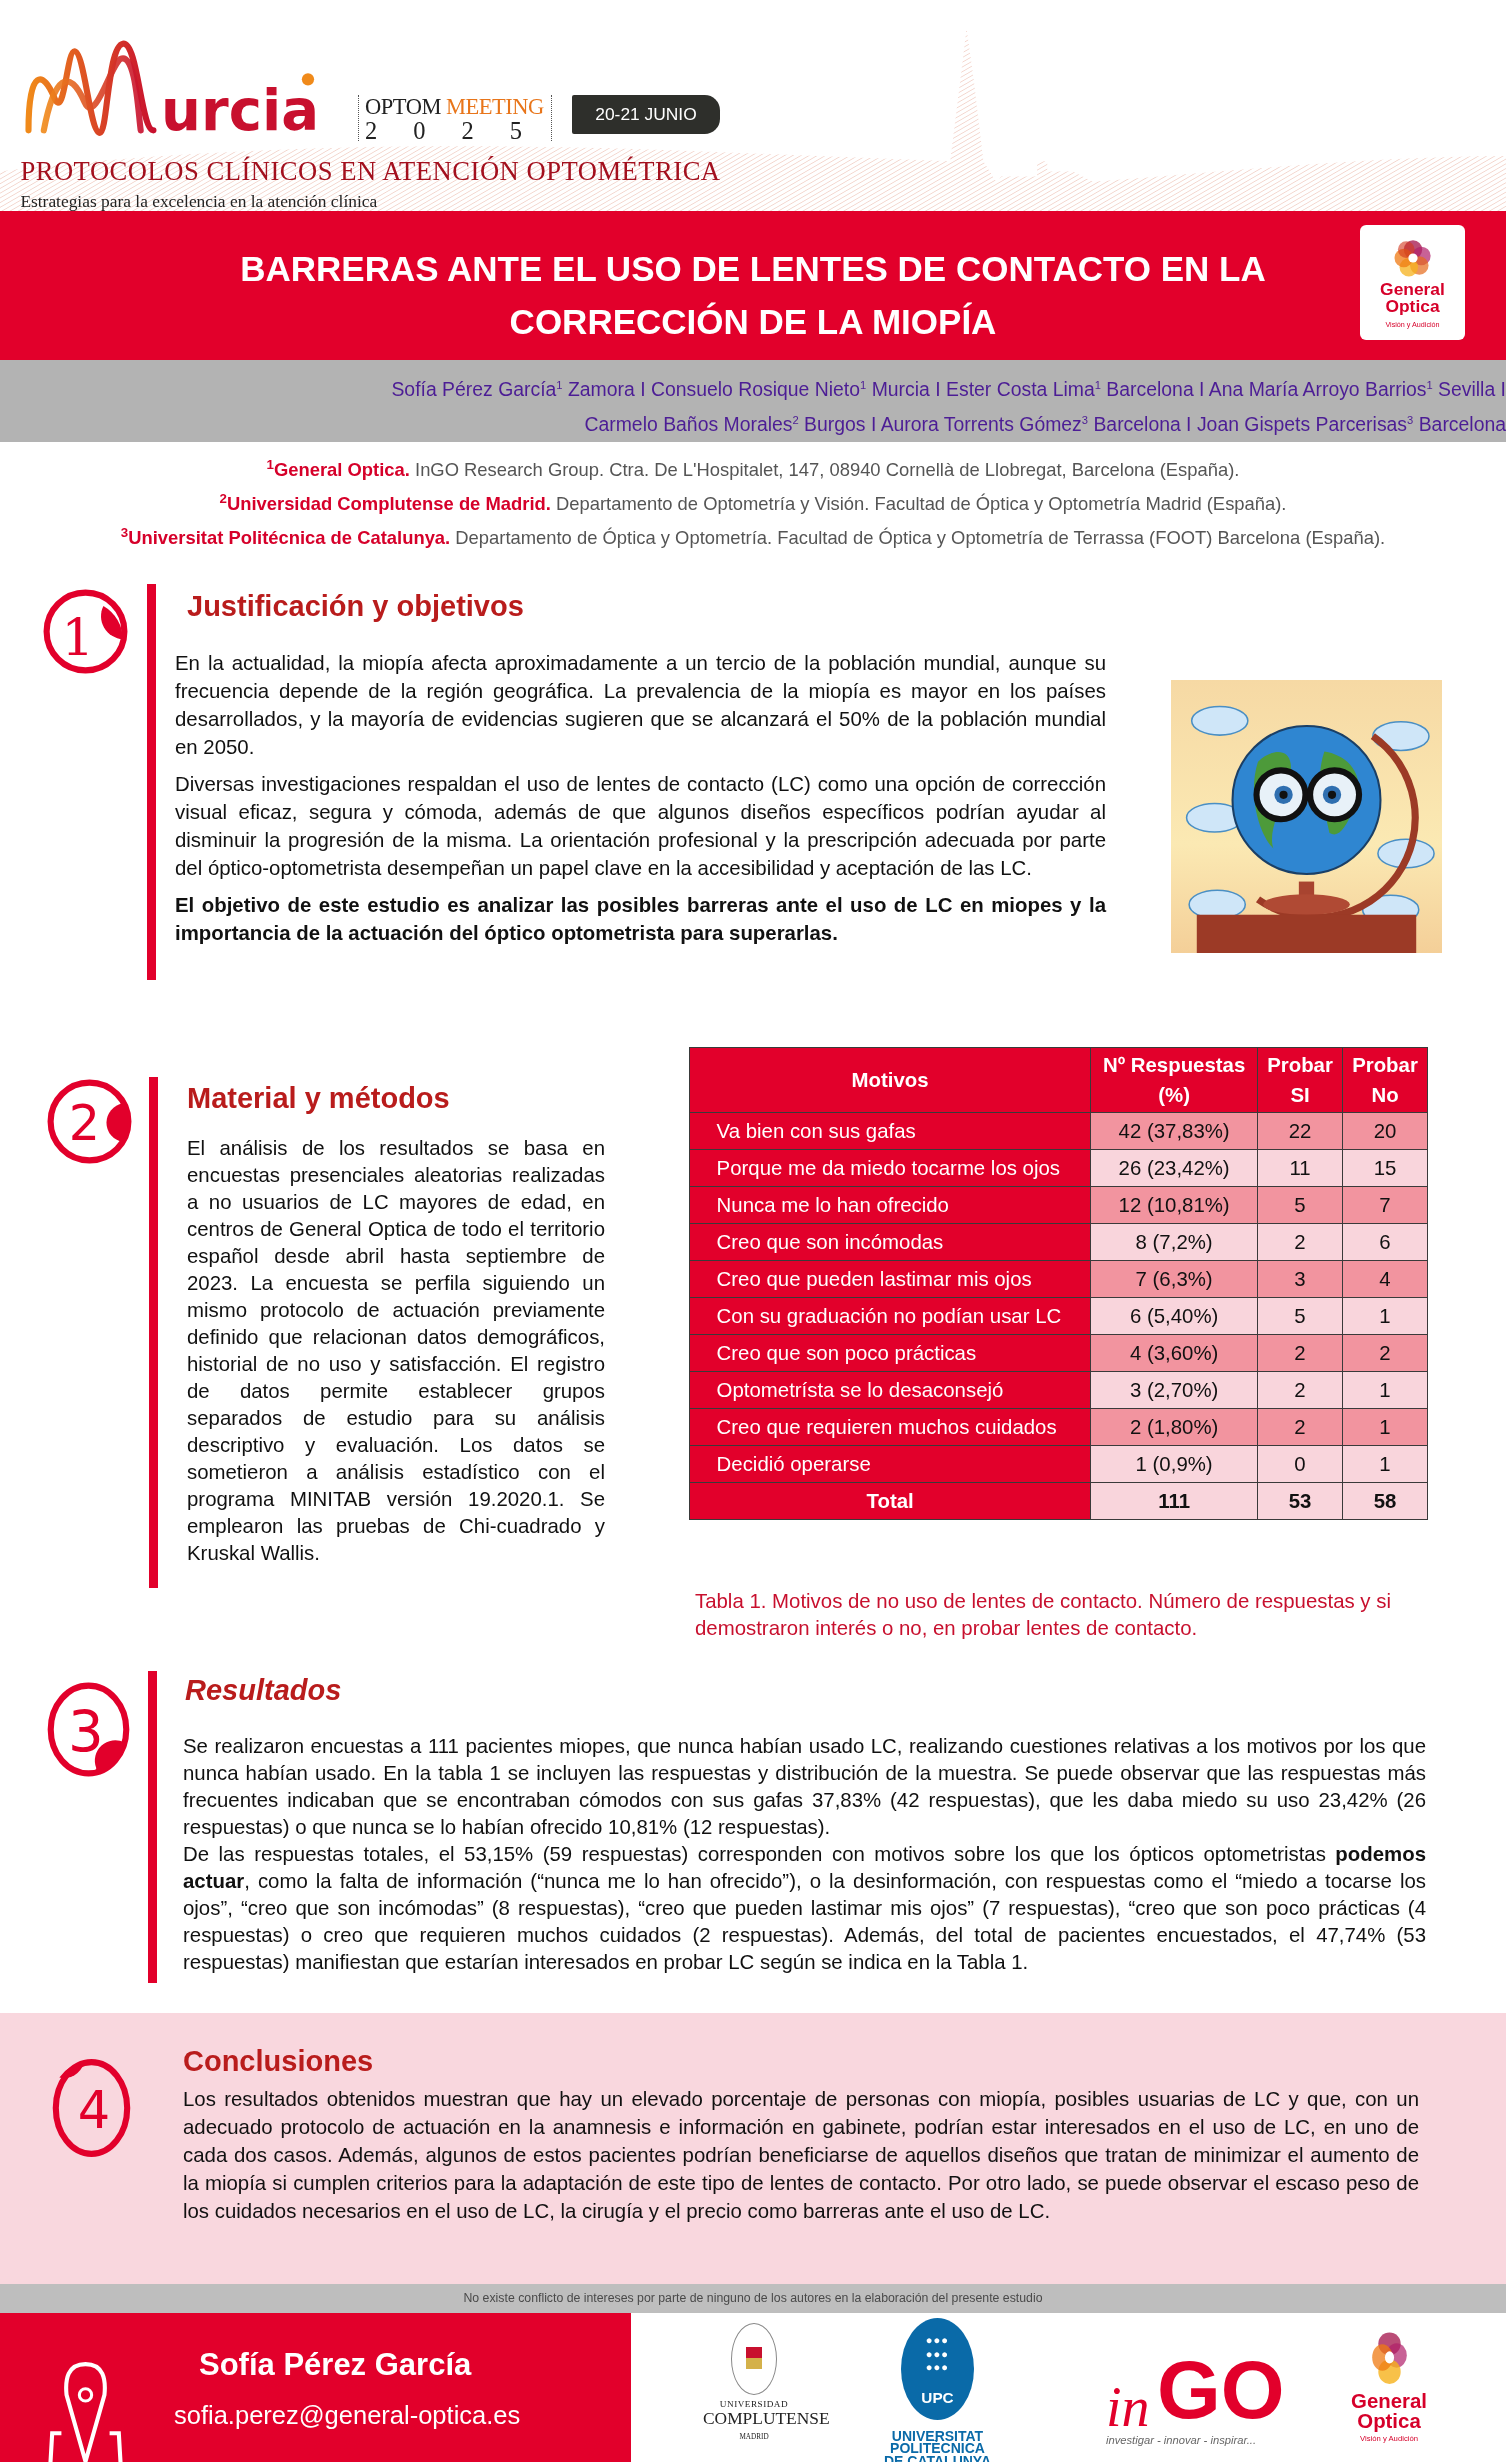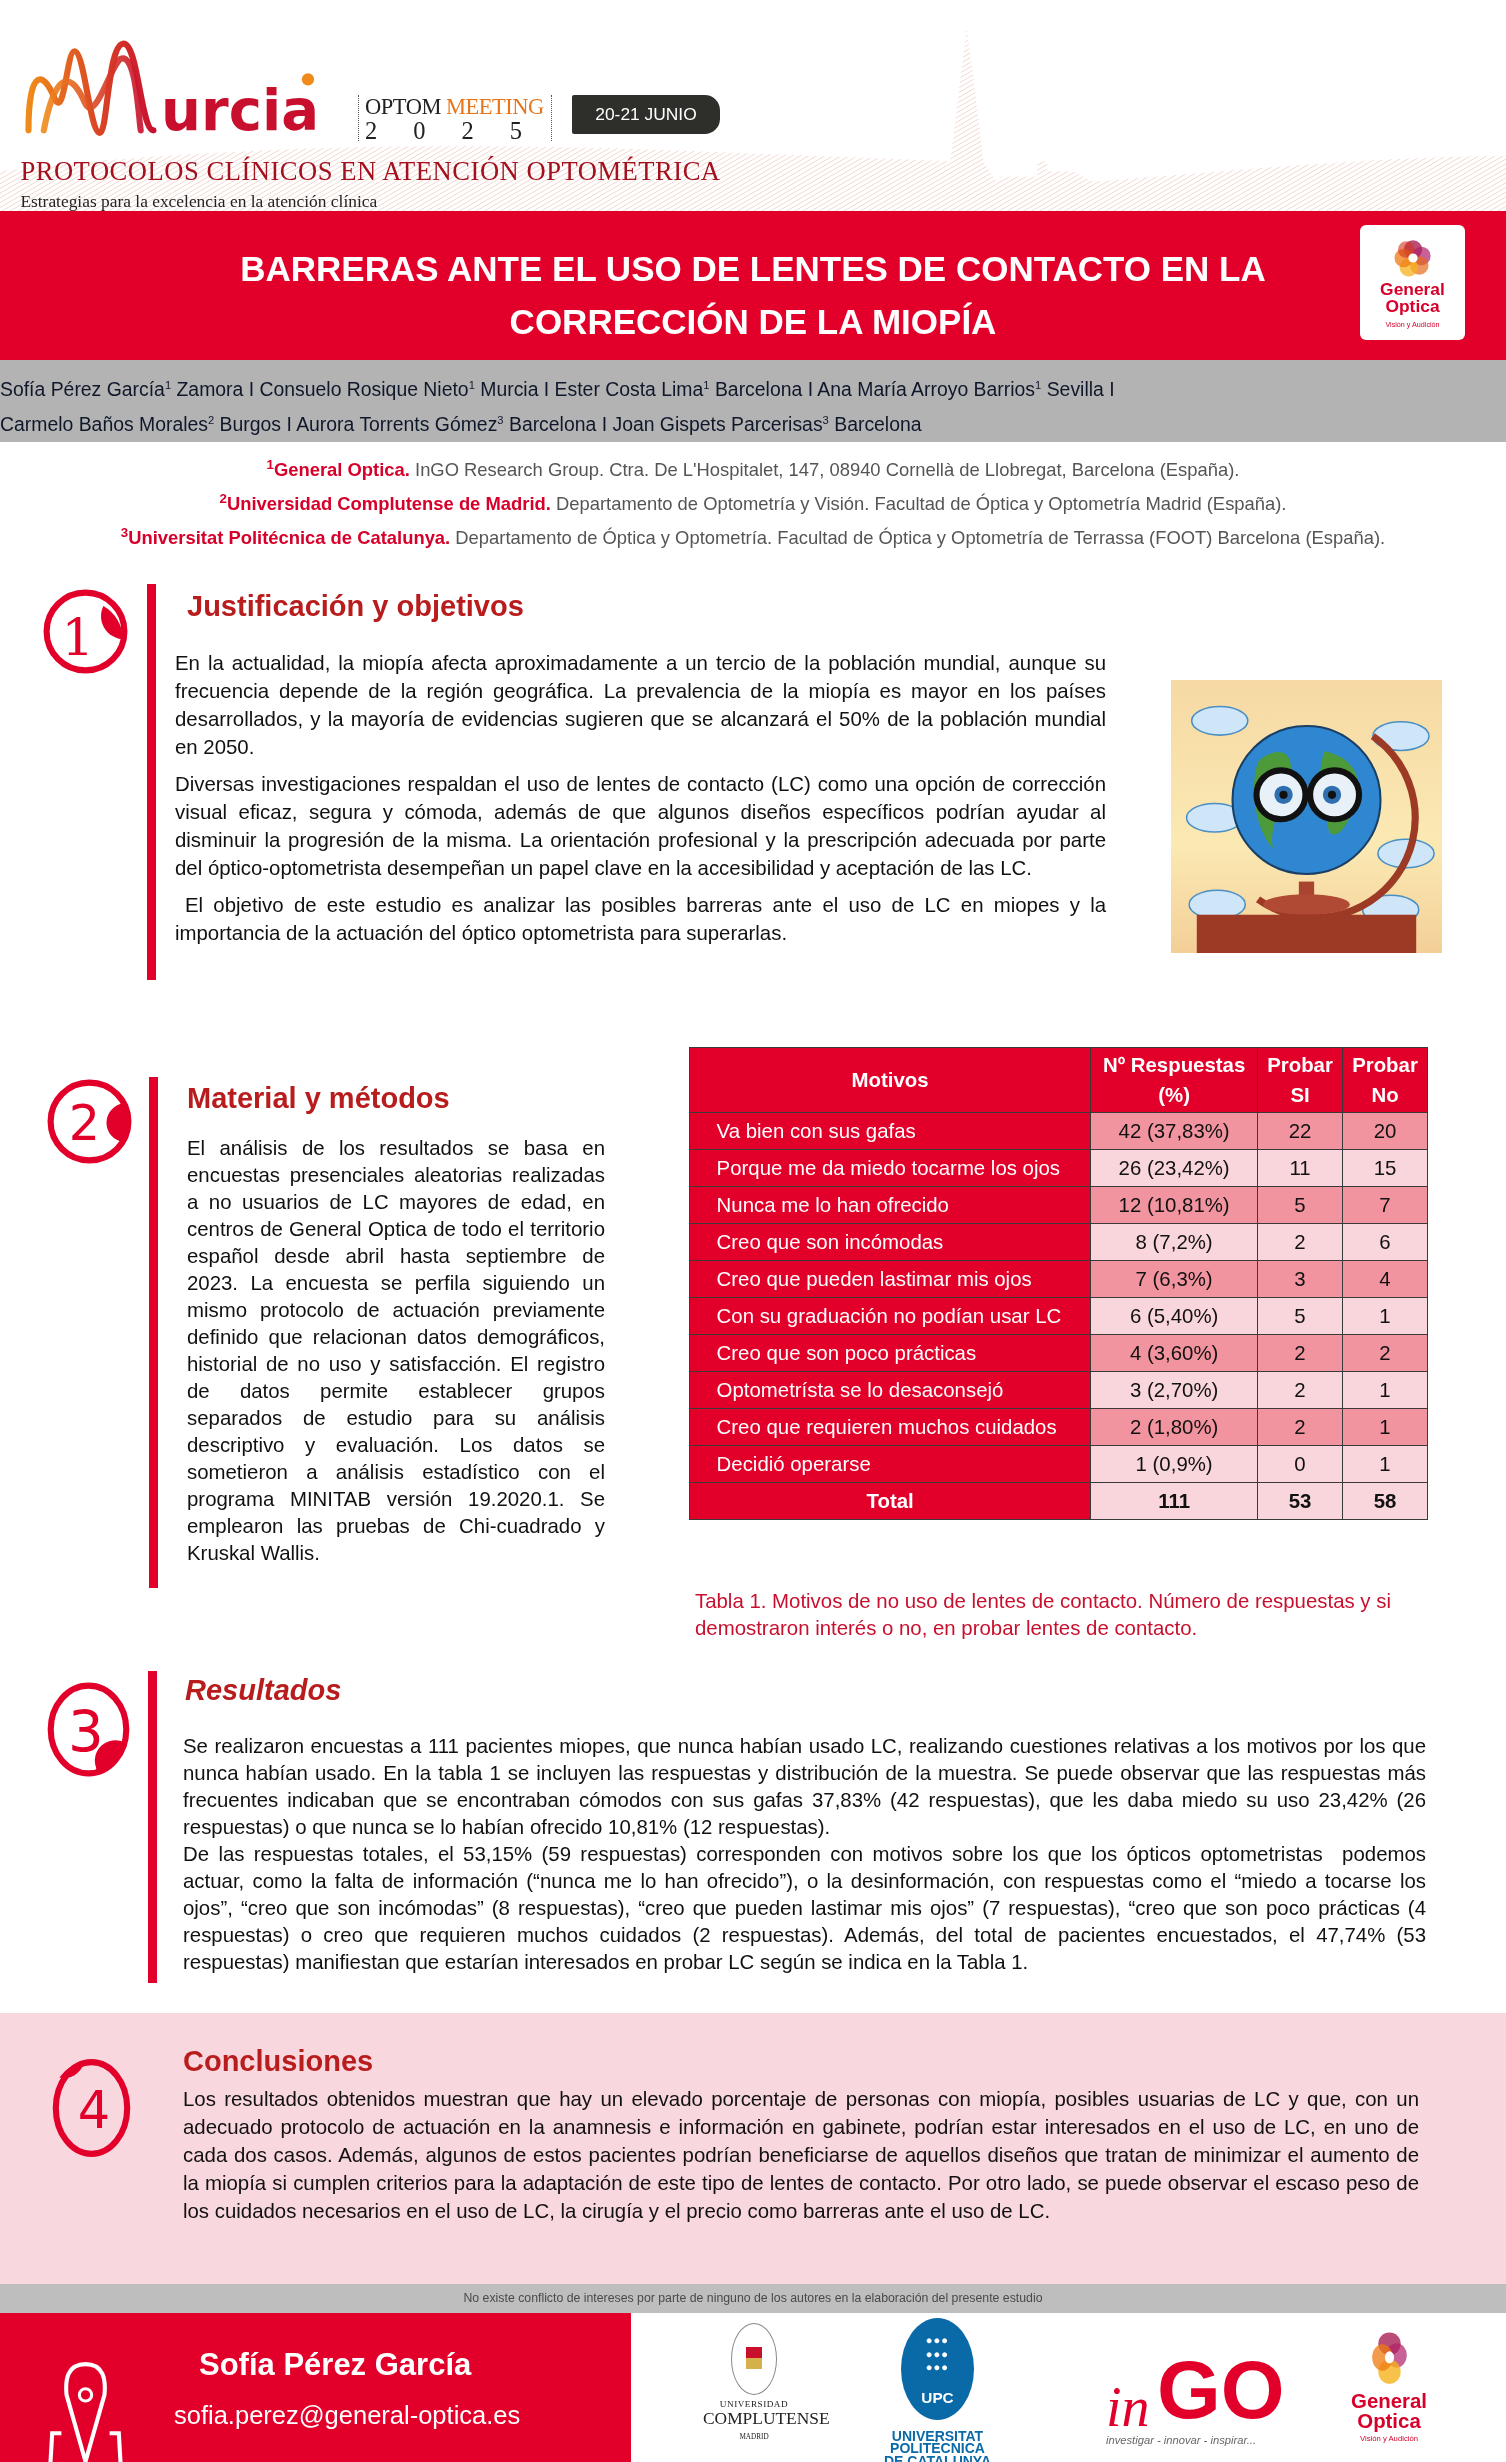--- a/index.html
+++ b/index.html
@@ -26,37 +26,37 @@
   .title-band h1 { position: absolute; left: 0; top: 31px; width: 1506px; padding-right: 0; text-align: center;
                    color: #fff; font-size: 35px; font-weight: bold; line-height: 53px; }
   .go-card { position: absolute; left: 1360px; top: 225px; width: 105px; height: 115px; background: #fff; border-radius: 6.1px; }
   .go-card .flower { position: absolute; left: 32px; top: 12.3px; width: 42px; height: 42px; }
   .go-card .gname { position: absolute; left: 0; top: 56px; width: 105px; text-align: center; color: #d6002a;
                     font-weight: bold; font-size: 17.4px; line-height: 17.4px; }
   .go-card .gsub { position: absolute; left: 0; top: 95px; width: 105px; text-align: center; color: #d6002a; font-size: 7.2px; }
 
   
   .authors { position: absolute; left: 0; top: 360px; width: 1506px; height: 82px; background: #b3b3b3; }
-  .authors p { text-align: left; font-size: 19.4px; line-height: 30px; color: #0f172a; }
+  .authors p { text-align: right; font-size: 19.4px; line-height: 30px; color: #4c1d95; }
   .authors p:first-child { margin-top: 10.2px; }
   .authors sup { font-size: 11.2px; }
 
   
   .affil { position: absolute; left: 0; top: 450px; width: 1506px; }
   .affil p { text-align: center; font-size: 18.4px; line-height: 29px; color: #555; }
   .affil .org { color: #d6002a; font-weight: bold; }
   .affil sup { color: #d6002a; font-weight: bold; font-size: 13.3px; }
 
   
   .sec-icon { position: absolute; width: 87px; height: 87px; }
   .sec-bar { position: absolute; width: 9.2px; background: #e2002b; }
   .sec-title { position: absolute; color: #b91c1c; font-size: 29px; font-weight: bold; }
   .para { position: absolute; font-size: 20.4px; line-height: 28px; color: #111; text-align: justify; }
   .para p { margin-bottom: 9.2px; }
-  .para b { font-weight: normal; margin-left: 10px; }
+  .para b { font-weight: bold; }
 
   
   .globe { position: absolute; left: 1171px; top: 680px; width: 271px; height: 273px; background: linear-gradient(180deg,#f6d9a4,#fbe9b3 60%,#f4cf98); }
 
   
   .tbl-wrap { position: absolute; left: 689px; top: 1047px; width: 739px; }
   table { border-collapse: collapse; width: 739px; font-size: 20.4px; }
   th, td { border: 1.5px solid #3a3a3a; }
   th { background: #e2002b; color: #fff; font-weight: bold; line-height: 30px; padding: 2px 4.1px; }
   th.c-mot { width: 402px; }

